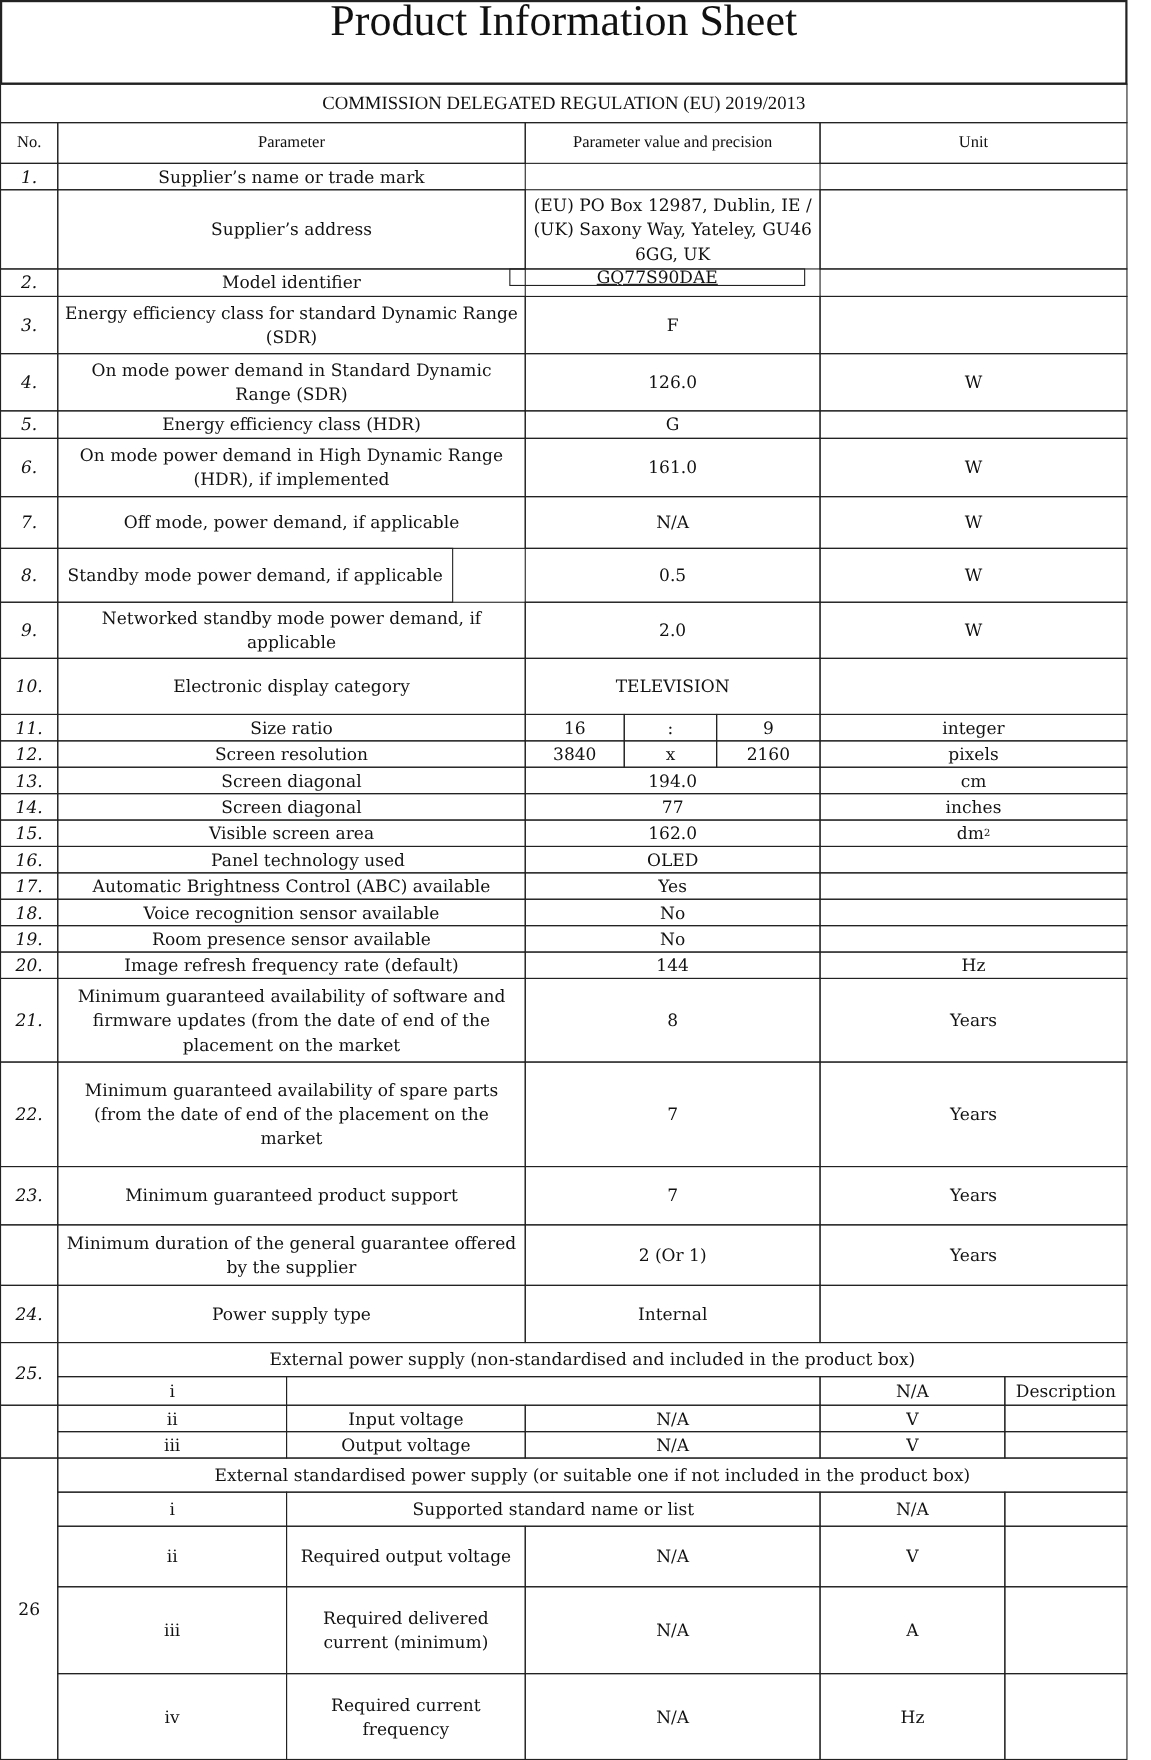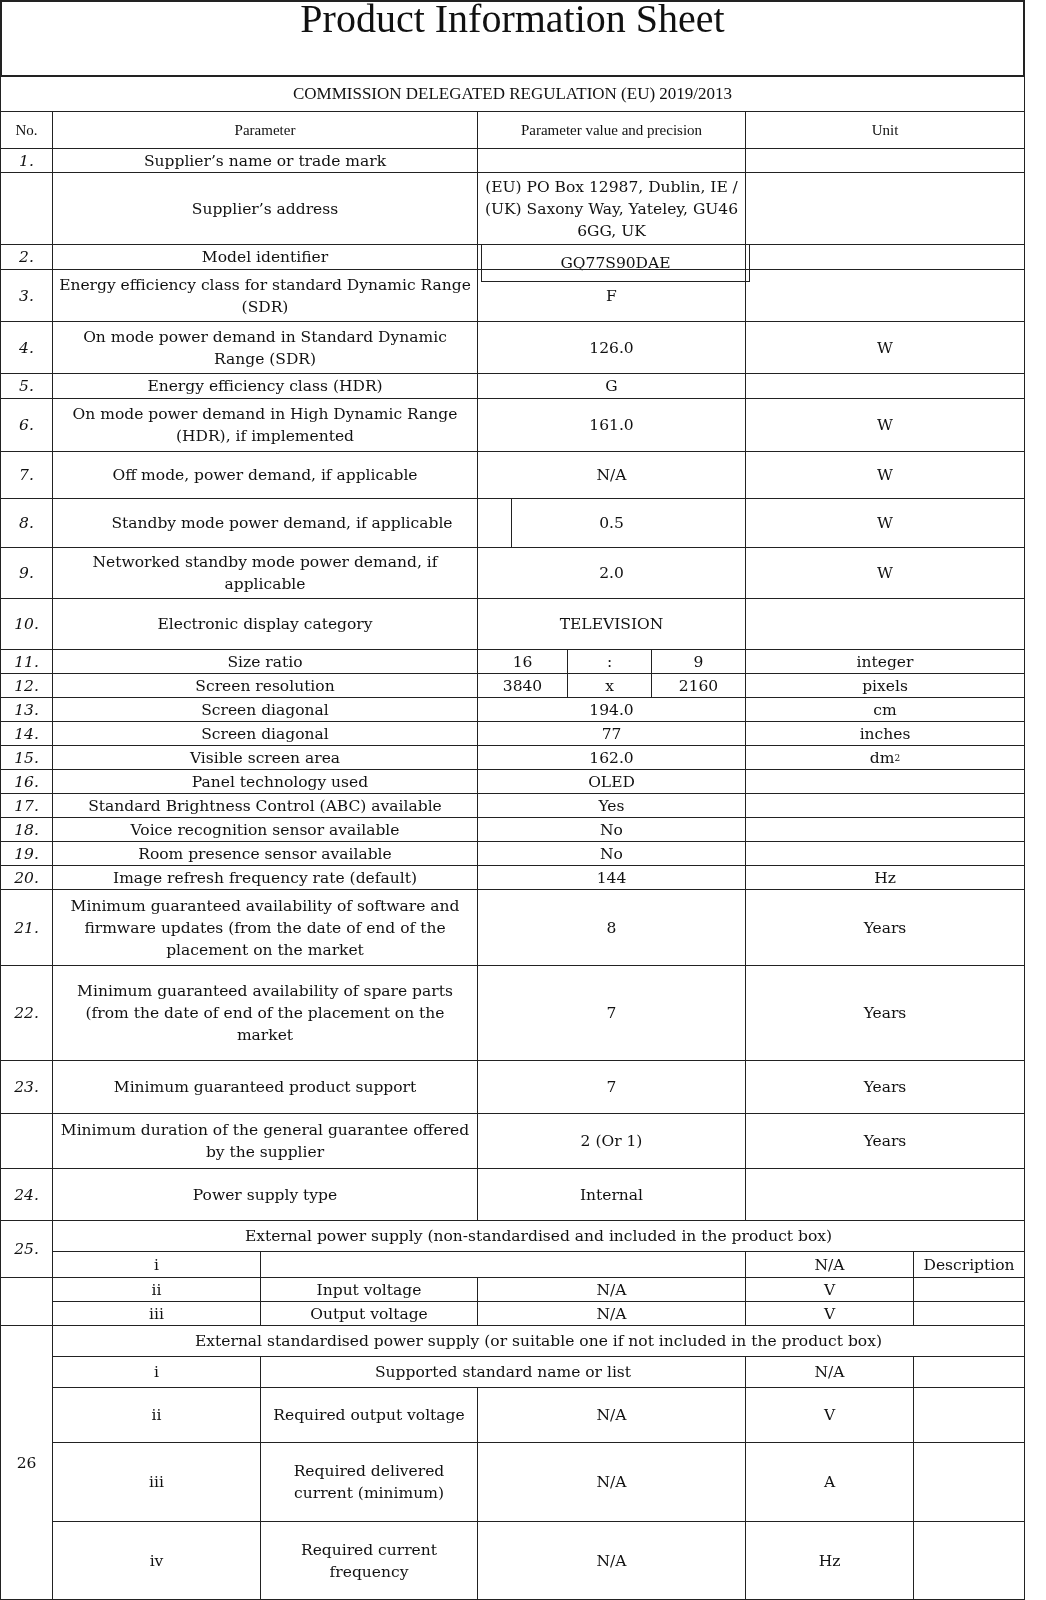--- a/index.html
+++ b/index.html
@@ -29,21 +29,21 @@
   <div class="cell" style="left:52px;top:148px;width:426px;height:25px;">Supplier’s name or trade mark</div>
   <div class="cell" style="left:745px;top:148px;width:280px;height:25px;"></div>
 
   <div class="cell no" style="left:0;top:172px;width:53px;height:73px;"></div>
   <div class="cell" style="left:52px;top:172px;width:426px;height:73px;">Supplier’s address</div>
   <div class="cell" style="left:477px;top:172px;width:269px;height:73px;">(EU) PO Box 12987, Dublin, IE / (UK) Saxony Way, Yateley, GU46 6GG, UK</div>
   <div class="cell" style="left:745px;top:172px;width:280px;height:73px;"></div>
 
   <div class="cell no" style="left:0;top:244px;width:53px;height:26px;">2.</div>
   <div class="cell" style="left:52px;top:244px;width:426px;height:26px;">Model identifier</div>
-  <div class="cell" style="left:481px;top:244px;width:269px;height:38px;text-decoration:underline;">GQ77S90DAE</div>
+  <div class="cell" style="left:463px;top:244px;width:269px;height:16px;text-decoration:underline;">GQ77S90DAE</div>
   <div class="cell" style="left:745px;top:244px;width:280px;height:26px;"></div>
 
   <div class="cell no" style="left:0;top:269px;width:53px;height:53px;">3.</div>
   <div class="cell" style="left:52px;top:269px;width:426px;height:53px;">Energy efficiency class for standard Dynamic Range (SDR)</div>
   <div class="cell" style="left:477px;top:269px;width:269px;height:53px;">F</div>
   <div class="cell" style="left:745px;top:269px;width:280px;height:53px;"></div>
 
   <div class="cell no" style="left:0;top:321px;width:53px;height:53px;">4.</div>
   <div class="cell" style="left:52px;top:321px;width:426px;height:53px;">On mode power demand in Standard Dynamic Range (SDR)</div>
   <div class="cell" style="left:477px;top:321px;width:269px;height:53px;">126.0</div>
@@ -58,21 +58,21 @@
   <div class="cell" style="left:52px;top:398px;width:426px;height:54px;">On mode power demand in High Dynamic Range (HDR), if implemented</div>
   <div class="cell" style="left:477px;top:398px;width:269px;height:54px;">161.0</div>
   <div class="cell" style="left:745px;top:398px;width:280px;height:54px;">W</div>
 
   <div class="cell no" style="left:0;top:451px;width:53px;height:48px;">7.</div>
   <div class="cell" style="left:52px;top:451px;width:426px;height:48px;">Off mode, power demand, if applicable</div>
   <div class="cell" style="left:477px;top:451px;width:269px;height:48px;">N/A</div>
   <div class="cell" style="left:745px;top:451px;width:280px;height:48px;">W</div>
 
   <div class="cell no" style="left:0;top:498px;width:53px;height:50px;">8.</div>
-  <div class="cell" style="left:52px;top:498px;width:460px;height:50px;">Standby mode power demand, if applicable</div>
+  <div class="cell" style="left:52px;top:498px;width:360px;height:50px;">Standby mode power demand, if applicable</div>
   <div class="cell" style="left:477px;top:498px;width:269px;height:50px;">0.5</div>
   <div class="cell" style="left:745px;top:498px;width:280px;height:50px;">W</div>
 
   <div class="cell no" style="left:0;top:547px;width:53px;height:52px;">9.</div>
   <div class="cell" style="left:52px;top:547px;width:426px;height:52px;">Networked standby mode power demand, if applicable</div>
   <div class="cell" style="left:477px;top:547px;width:269px;height:52px;">2.0</div>
   <div class="cell" style="left:745px;top:547px;width:280px;height:52px;">W</div>
 
   <div class="cell no" style="left:0;top:598px;width:53px;height:52px;">10.</div>
   <div class="cell" style="left:477px;top:598px;width:269px;height:52px;">TELEVISION</div>
@@ -110,21 +110,21 @@
       <span>dm</span>
       <span class="sup">2</span>
     </div>
 
   <div class="cell no" style="left:0;top:769px;width:53px;height:25px;">16.</div>
   <div class="cell" style="left:52px;top:769px;width:426px;height:25px;padding-left:34px;">Panel technology used</div>
   <div class="cell" style="left:477px;top:769px;width:269px;height:25px;">OLED</div>
   <div class="cell" style="left:745px;top:769px;width:280px;height:25px;"></div>
 
   <div class="cell no" style="left:0;top:793px;width:53px;height:25px;">17.</div>
-  <div class="cell" style="left:52px;top:793px;width:426px;height:25px;">Standard Brightness Control (ABC) available</div>
+  <div class="cell" style="left:52px;top:793px;width:426px;height:25px;">Automatic Brightness Control (ABC) available</div>
   <div class="cell" style="left:477px;top:793px;width:269px;height:25px;">Yes</div>
   <div class="cell" style="left:745px;top:793px;width:280px;height:25px;"></div>
 
   <div class="cell no" style="left:0;top:817px;width:53px;height:25px;">18.</div>
   <div class="cell" style="left:52px;top:817px;width:426px;height:25px;">Voice recognition sensor available</div>
   <div class="cell" style="left:477px;top:817px;width:269px;height:25px;">No</div>
   <div class="cell" style="left:745px;top:817px;width:280px;height:25px;"></div>
 
   <div class="cell no" style="left:0;top:841px;width:53px;height:25px;">19.</div>
   <div class="cell" style="left:52px;top:841px;width:426px;height:25px;">Room presence sensor available</div>

